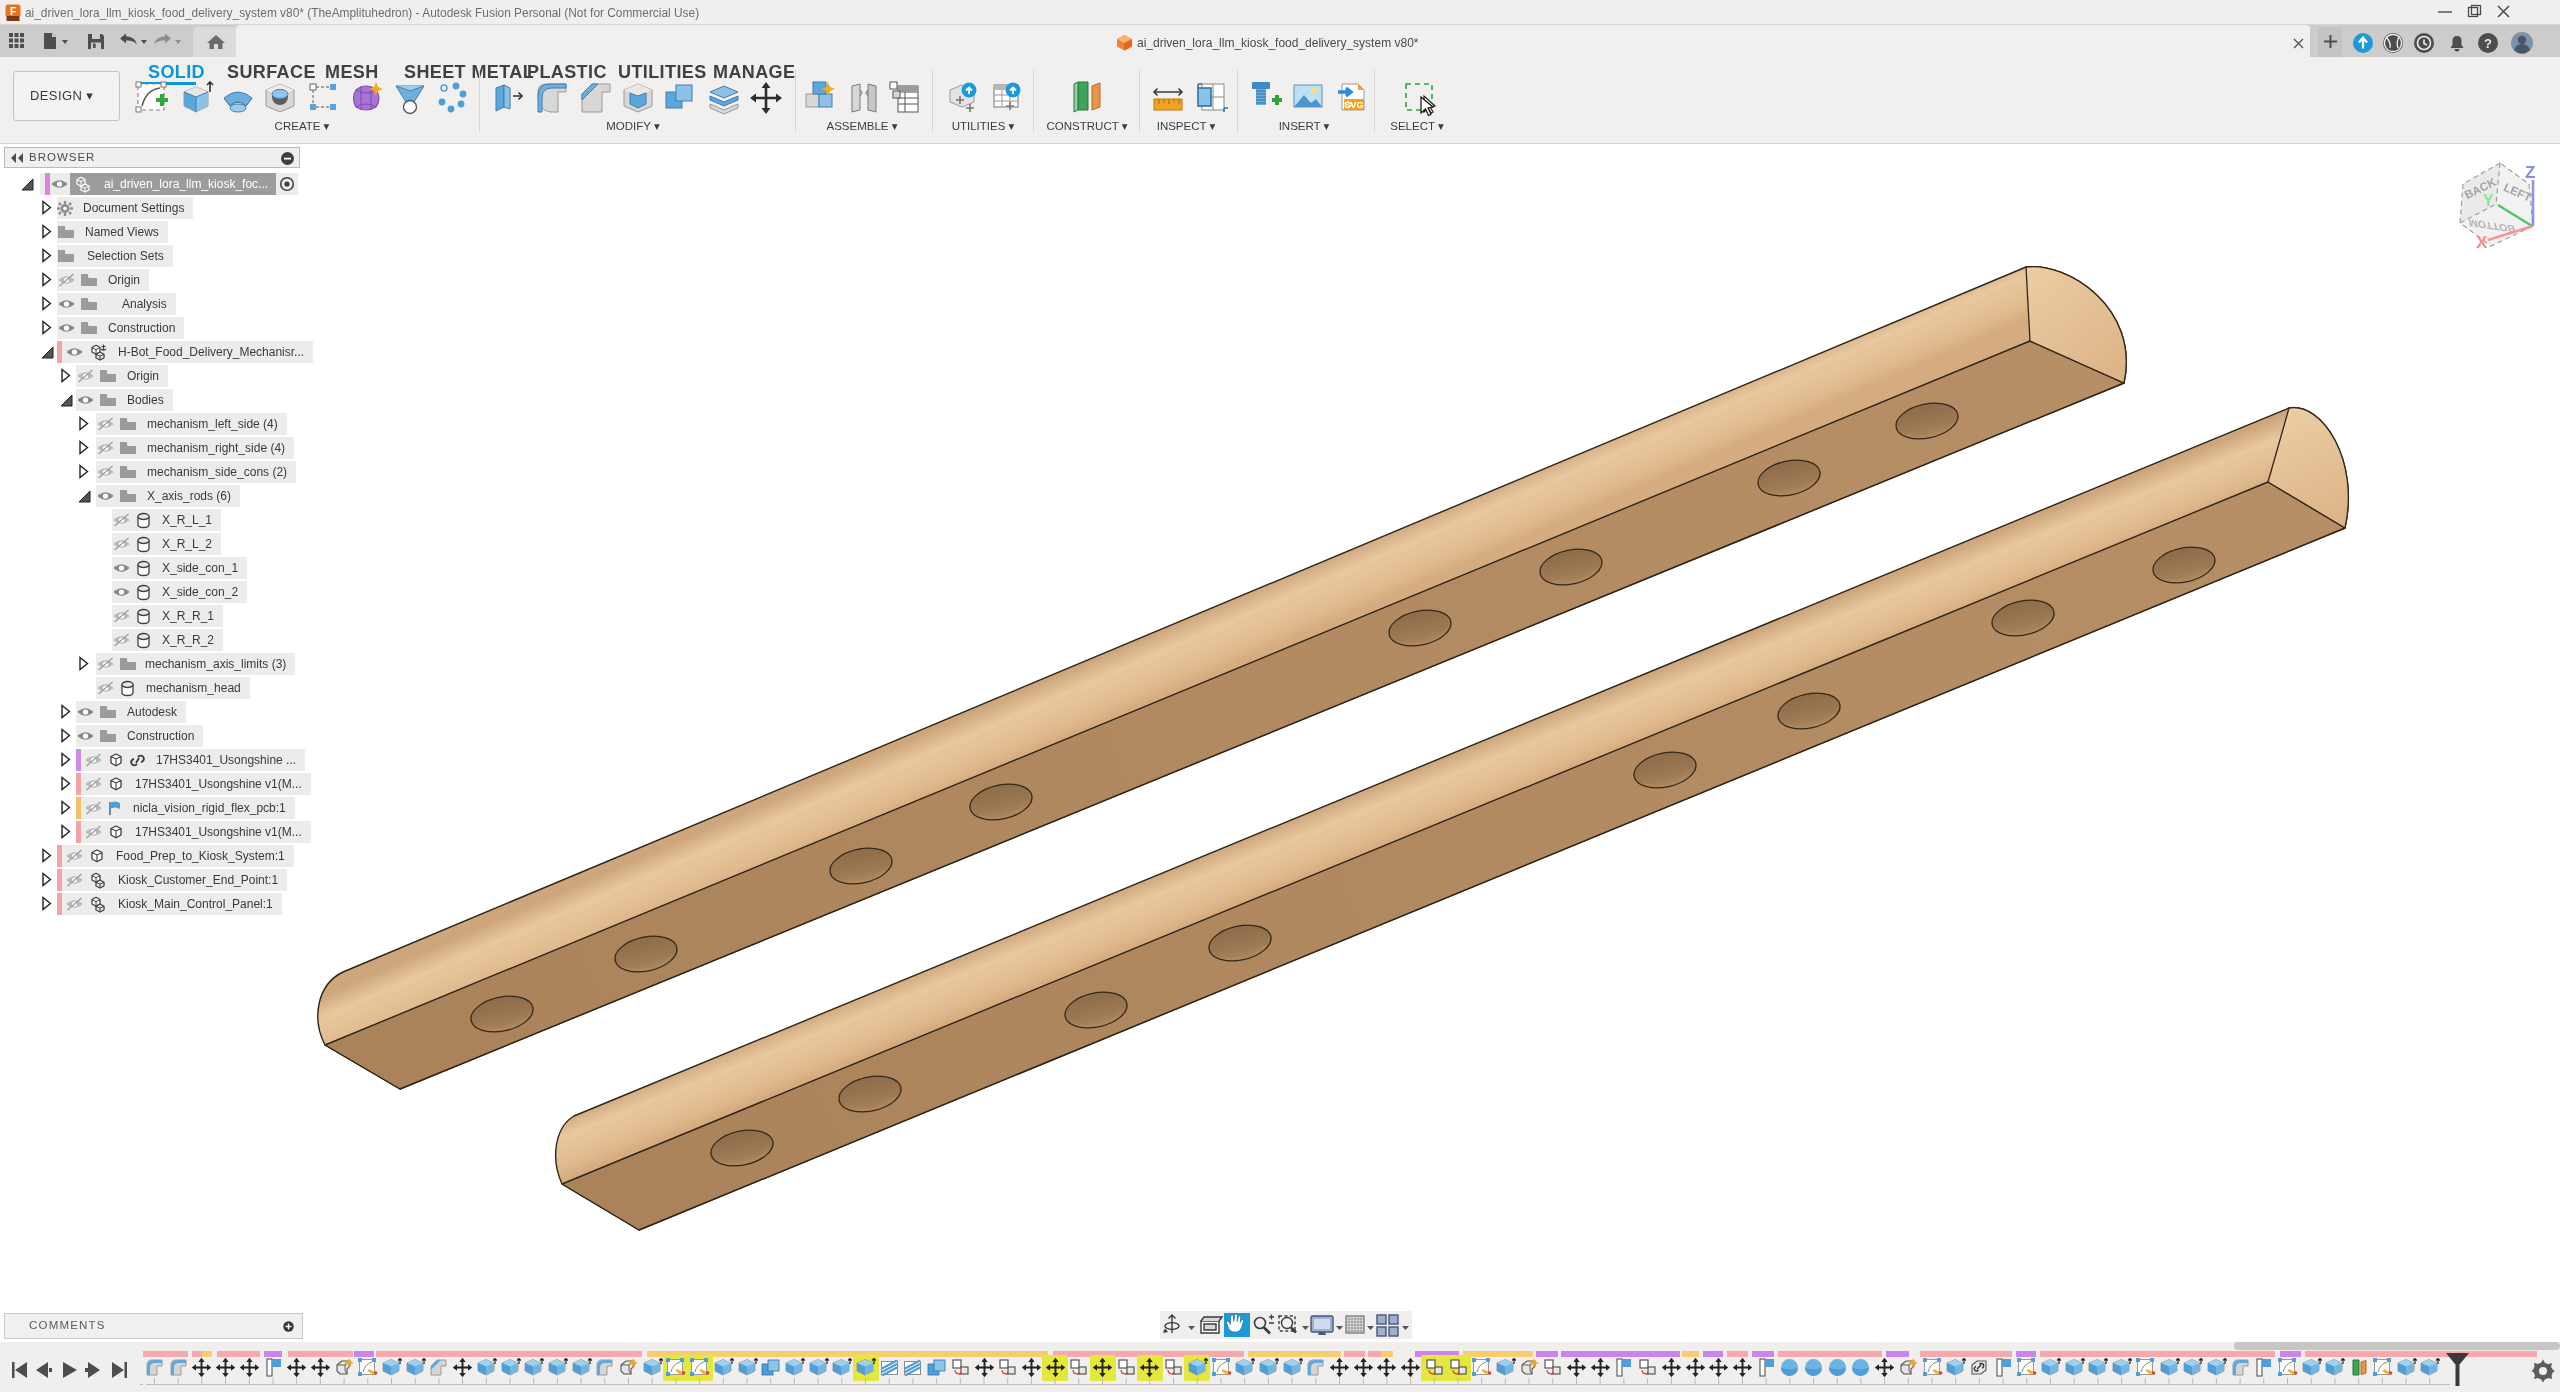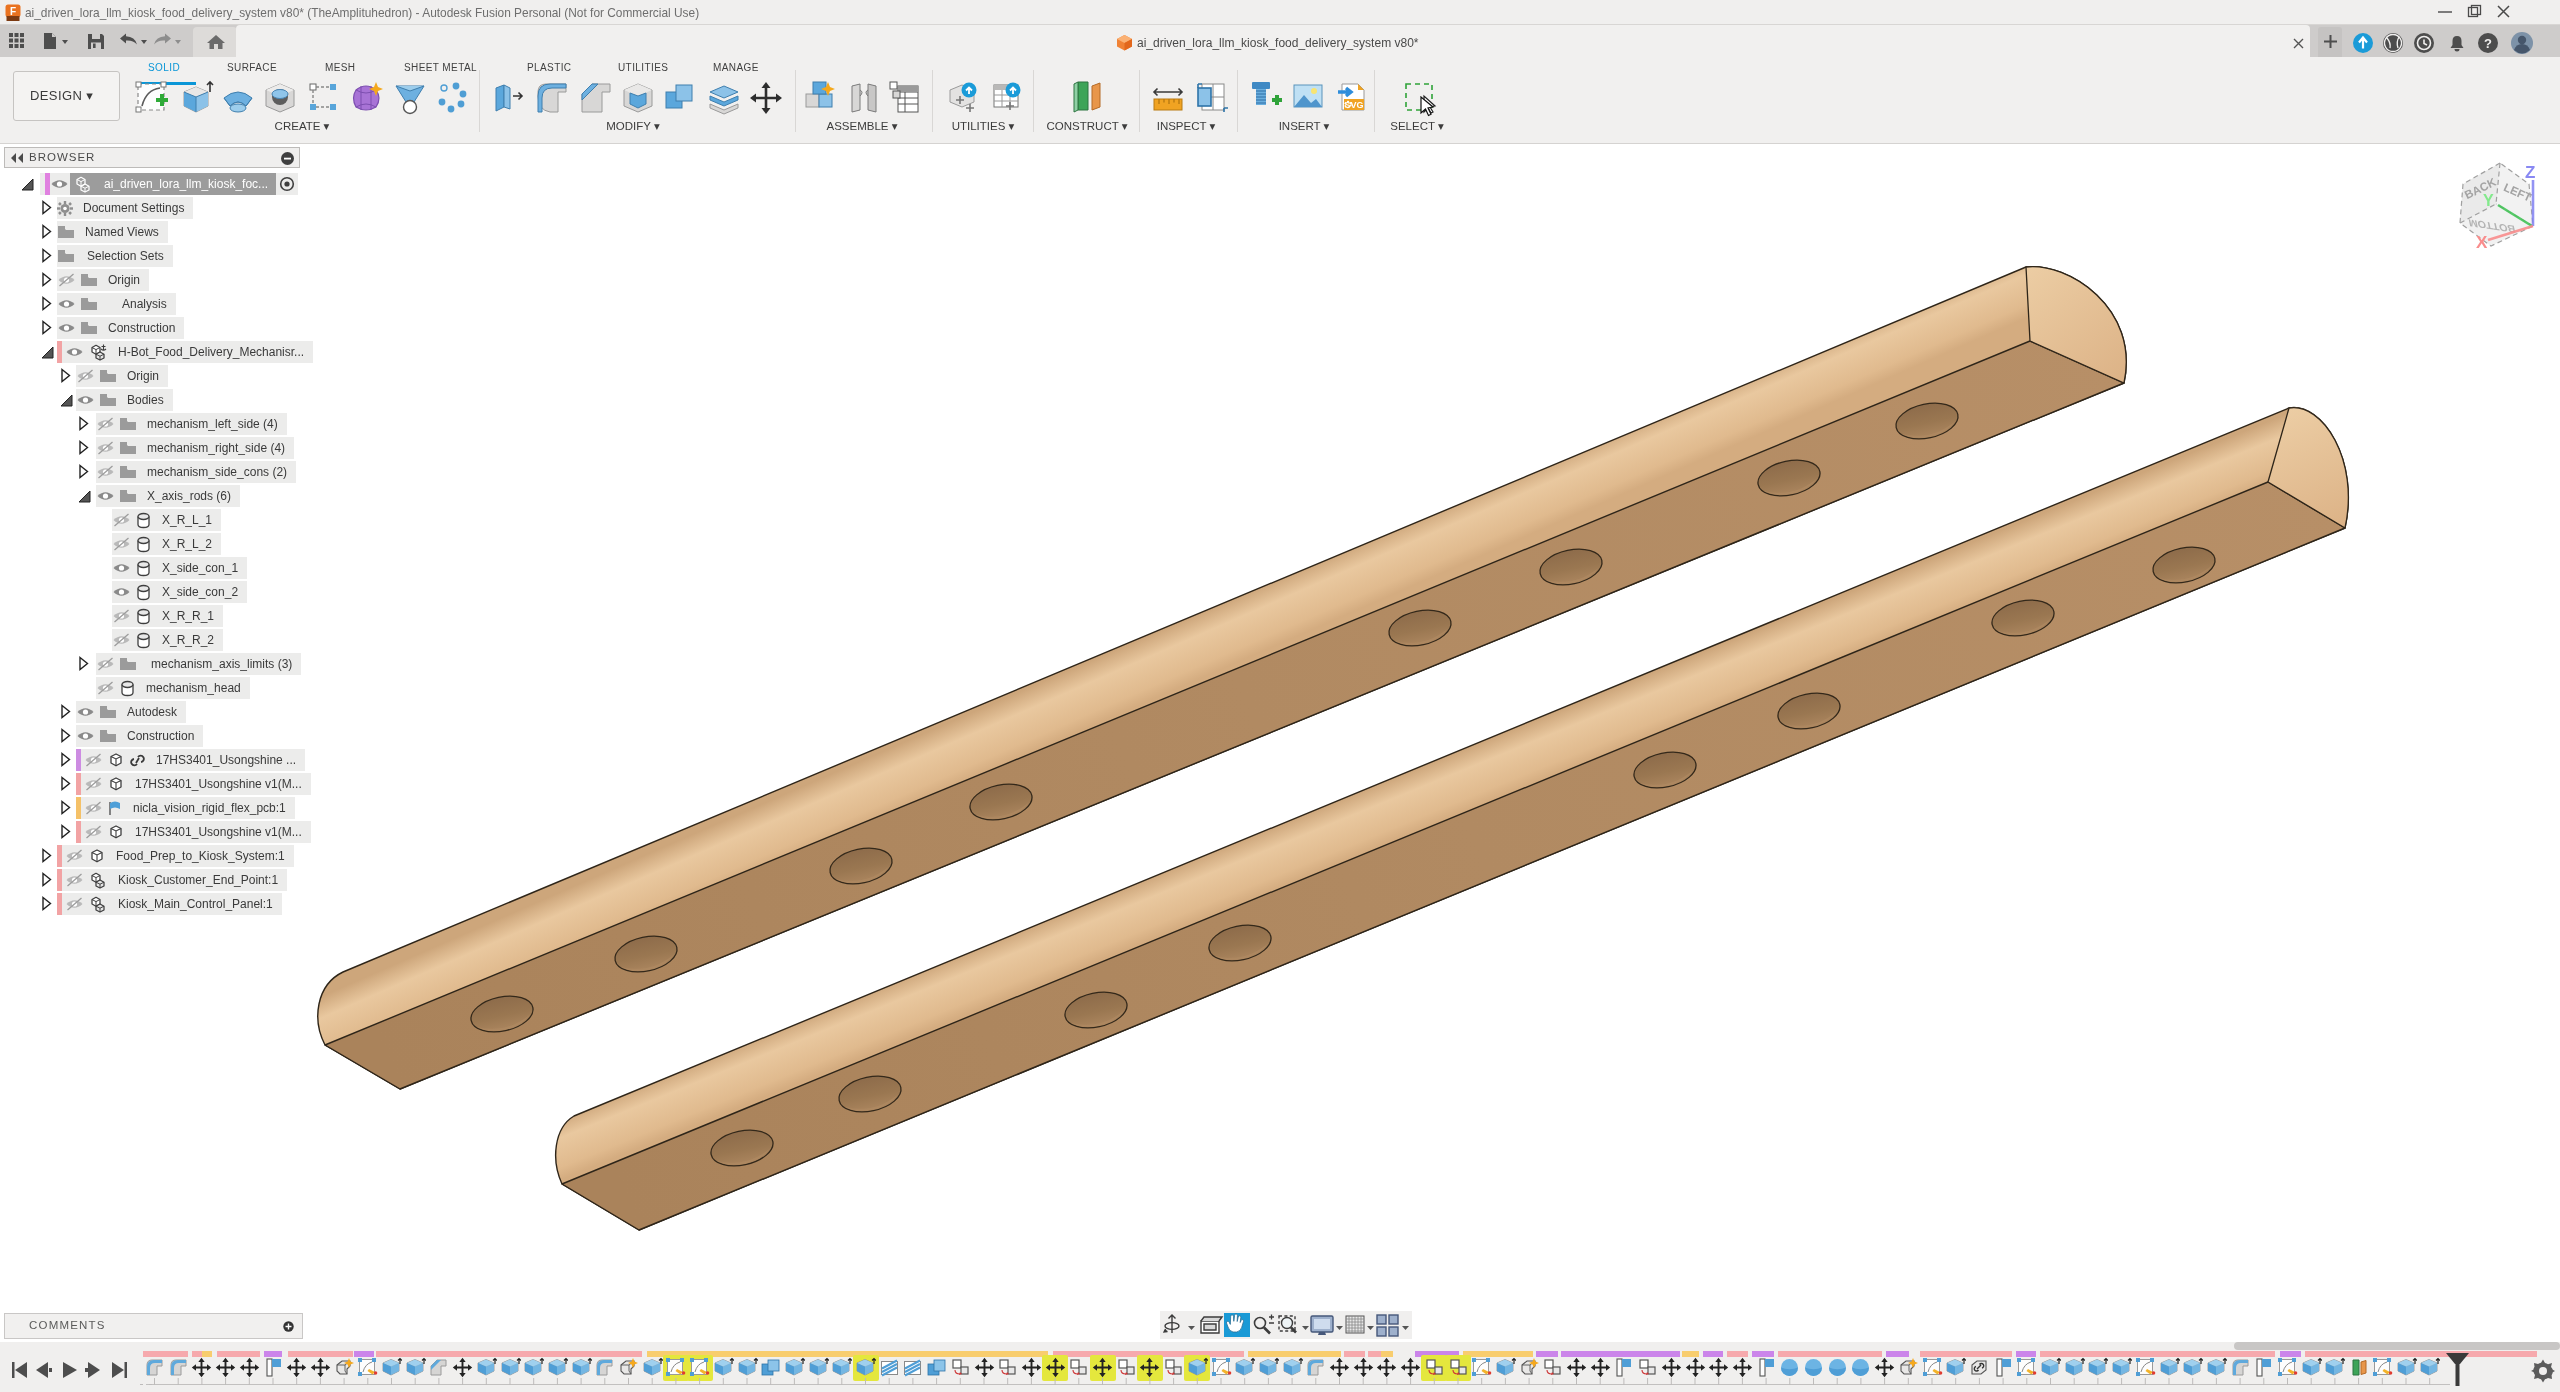--- a/index.html
+++ b/index.html
@@ -5,21 +5,21 @@
 body{font-family:"Liberation Sans",sans-serif;background:#fff;position:relative;}
 #app{position:absolute;left:0;top:0;width:2560px;height:1392px;background:#fff;}
 .abs{position:absolute;}
 #titlebar{left:0;top:0;width:2560px;height:25px;background:#f0efee;border-bottom:1px solid #d8d6d4;}
 #titletxt{left:25px;top:6px;font-size:11.9px;color:#6e6e6e;white-space:nowrap;}
 #qat{left:0;top:25px;width:2560px;height:32px;background:#cecccb;}
 #doctab{left:236px;top:25px;width:2074px;height:32px;background:#f1f0ef;border-radius:4px 4px 0 0;}
 #tabtitle{left:1137px;top:36px;font-size:12px;color:#4a4a4a;white-space:nowrap;}
 #homebtn{left:193px;top:27px;width:44px;height:30px;background:#dddbd9;border-radius:4px 4px 0 0;}
 #ribbon{left:0;top:57px;width:2560px;height:87px;background:#f1f0ef;border-bottom:1px solid #d5d3d1;}
-.rtab{position:absolute;top:62px;font-size:10px;color:#414141;letter-spacing:.4px;}
+.rtab{position:absolute;top:62px;font-size:18px;color:#414141;letter-spacing:.4px;font-weight:bold;}
 .rtab.active{color:#0a96d7;}
 #solidline{left:140px;top:82px;width:56px;height:3px;background:#0a96d7;}
 .glabel{position:absolute;top:119px;font-size:11.5px;color:#3c3c3c;white-space:nowrap;transform:translateX(-50%);}
 .gsep{position:absolute;top:70px;width:1px;height:62px;background:#d9d7d5;}
 #designbtn{left:13px;top:71px;width:107px;height:50px;background:#f4f3f2;border:1px solid #c6c4c2;border-radius:3px;}
 #designtxt{left:30px;top:88px;font-size:13px;color:#3a3a3a;letter-spacing:.4px;}
 #bheader{left:4px;top:147px;width:296px;height:21px;background:#f0efee;border:1px solid #bdbbb9;}
 #btitle{left:29px;top:151px;font-size:11.5px;color:#4b4b4b;letter-spacing:1px;}
 .trow{position:absolute;left:0;height:24px;width:330px;}
 .lbl{position:absolute;display:inline-flex;align-items:center;height:22px;background:#ececeb;padding-right:9px;font-size:12px;color:#3a3a3a;white-space:nowrap;top:1px;}
@@ -767,21 +767,21 @@
         <svg class="sp" width="19" height="14" viewBox="0 0 19 14" style="flex:none">
           <path d="M1.5,7 Q9.5,-0.5 17.5,7 Q9.5,14.5 1.5,7 Z" fill="#b9b9b9"></path>
           <circle cx="9.5" cy="7" r="2.6" fill="#fff"></circle>
           <line x1="2.5" y1="13" x2="16.5" y2="1" stroke="#9c9c9c" stroke-width="1.3"></line>
         </svg>
         <span style="width:4px"></span>
         <svg class="sp" width="18" height="14" viewBox="0 0 18 14" style="flex:none">
           <path d="M1,3 L7,3 L9,5 L17,5 L17,13 L1,13 Z" fill="#9b9b9b"></path>
           <rect x="1" y="1" width="7" height="3" fill="#9b9b9b"></rect>
         </svg>
-        <span style="margin-left:14px">mechanism_axis_limits (3)</span>
+        <span style="margin-left:8px">mechanism_axis_limits (3)</span>
       </span>
     </div>
     <div class="trow" style="top:676px">
       <span class="lbl" style="left:96px">
         <svg class="sp" width="19" height="14" viewBox="0 0 19 14" style="flex:none">
           <path d="M1.5,7 Q9.5,-0.5 17.5,7 Q9.5,14.5 1.5,7 Z" fill="#b9b9b9"></path>
           <circle cx="9.5" cy="7" r="2.6" fill="#fff"></circle>
           <line x1="2.5" y1="13" x2="16.5" y2="1" stroke="#9c9c9c" stroke-width="1.3"></line>
         </svg>
         <span style="width:4px"></span>

